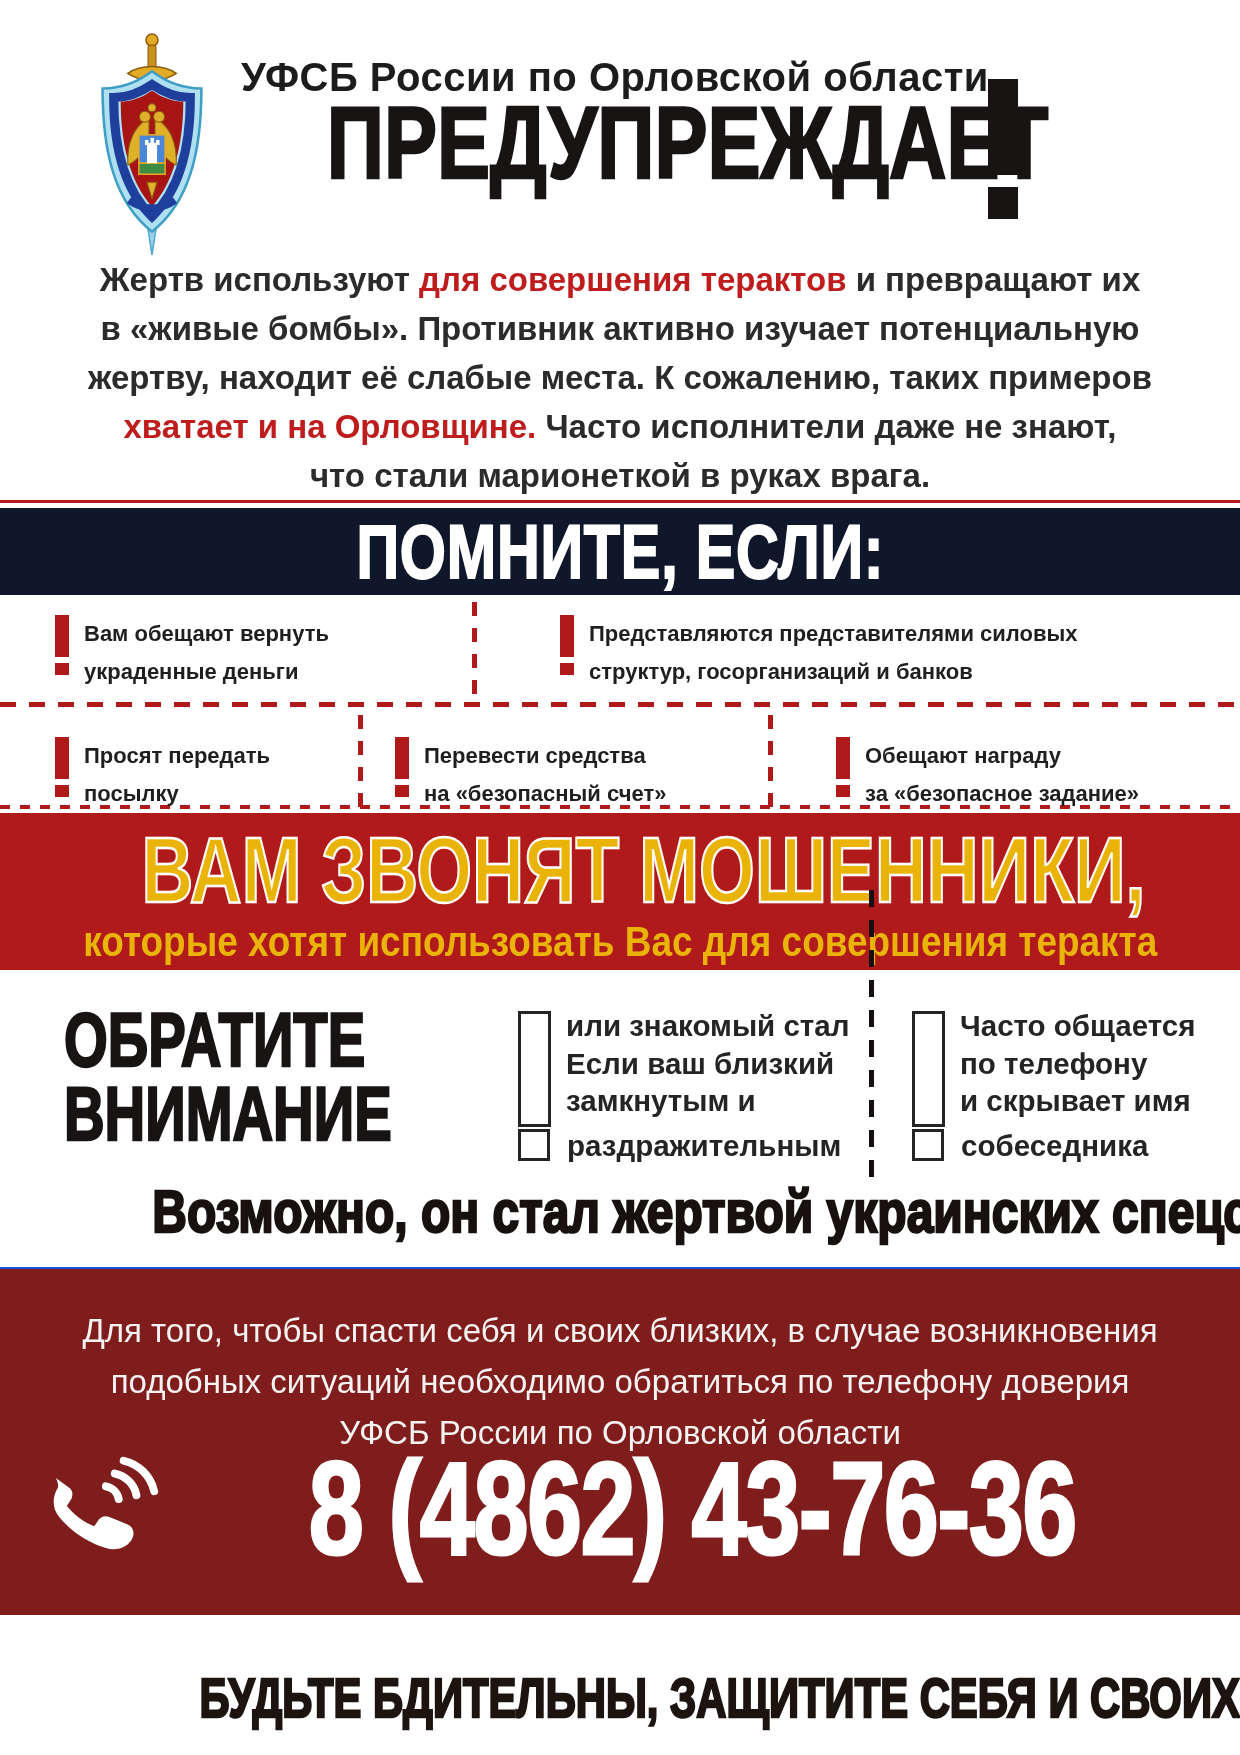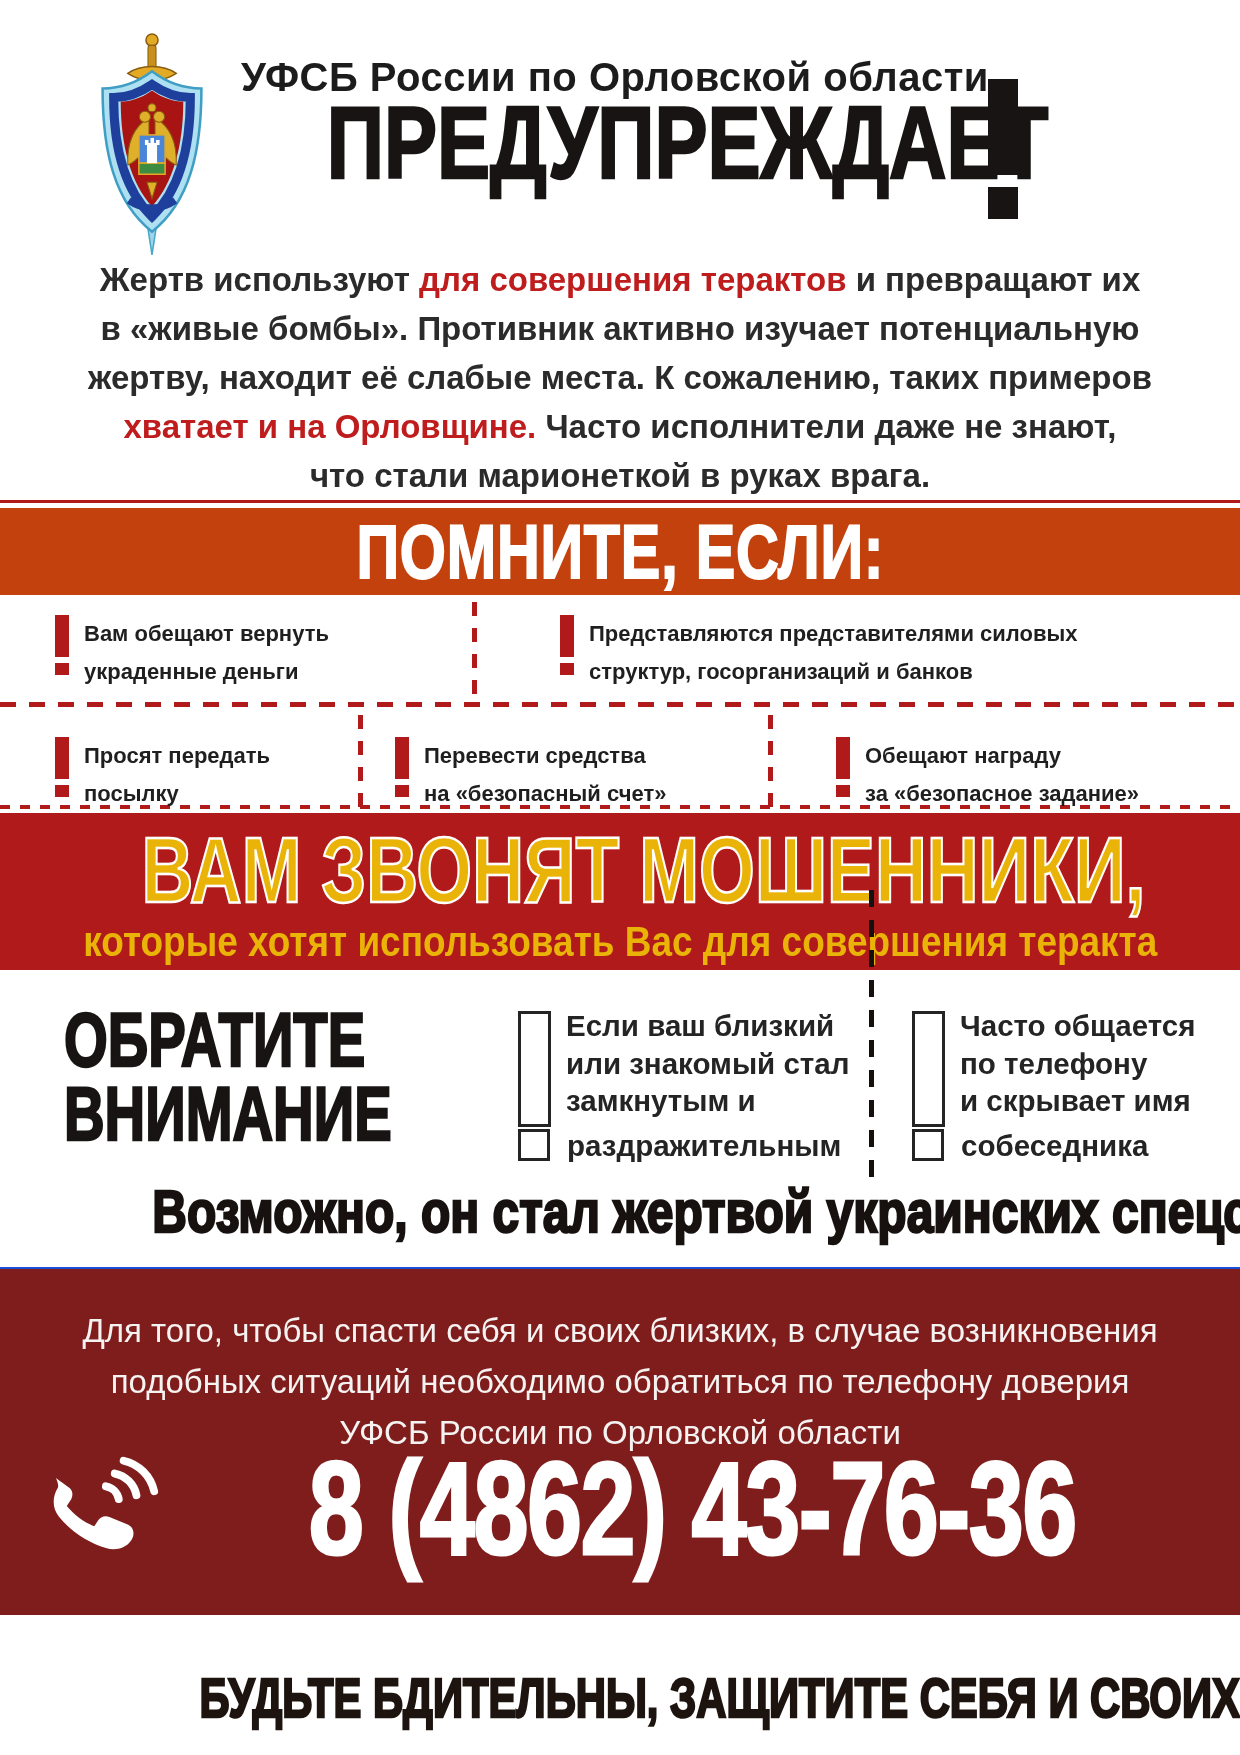--- a/index.html
+++ b/index.html
@@ -17,21 +17,21 @@
   .excl{left:988px;top:74px;width:30px;}
   .excl .bar{width:30px;height:96px;background:#171413;}
   .excl .dot{width:30px;height:32px;background:#171413;margin-top:12px;}
 
   
   .intro{top:250px;left:40px;right:40px;text-align:center;font-size:33px;font-weight:700;color:#2b2b2b;line-height:49px;}
   .intro .red{color:#bf1d1d;}
 
   
   .hairline{left:0;right:0;top:495px;height:3px;background:#b01a1a;}
-  .banner1{left:0;right:0;top:503px;height:87px;background:#c2410c;color:#fff;text-align:center;}
+  .banner1{left:0;right:0;top:503px;height:87px;background:#0f172a;color:#fff;text-align:center;}
   .banner1 .t{font-size:76px;line-height:87px;font-weight:700;-webkit-text-stroke:2px #fff;letter-spacing:1px;}
   .banner2{left:0;right:0;top:808px;height:157px;background:#b01a1a;color:#eab308;text-align:center;}
   .banner2 .t{display:block;margin-top:8px;font-size:92px;line-height:98px;font-weight:700;-webkit-text-stroke:2.5px #fff;}
   .banner2 .s{display:block;font-size:42px;line-height:46px;font-weight:700;}
   .banner2 .s .cond{transform:scaleX(.88);}
 
   
   .dash-h{background:repeating-linear-gradient(90deg,#b01a1a 0 16px,transparent 16px 29px);}
   .dash-h2{background:repeating-linear-gradient(90deg,#b01a1a 0 10px,transparent 10px 20px);}
   .dash-v-red{background:repeating-linear-gradient(180deg,#b01a1a 0 14px,transparent 14px 26px);}
@@ -201,22 +201,22 @@
     </div>
     <div class="ah-row">
       <span class="ah-text"><span class="condL">ВНИМАНИЕ</span></span>
       <span class="ah-sq" style="margin-top:22px;"></span>
     </div>
   </div>
 
   <div class="check" style="left:518px;top:1002px;">
     <div class="c-wrap">
       <div class="c-rect"></div>
+      <div class="c-line">или знакомый стал</div>
       <div class="c-line">Если ваш близкий</div>
-      <div class="c-line">или знакомый стал</div>
       <div class="c-line">замкнутым и</div>
     </div>
     <div class="c-last">
       <span class="c-box"></span>
       <span class="c-line">раздражительным</span>
     </div>
   </div>
 
   <div class="check" style="left:912px;top:1002px;">
     <div class="c-wrap">

